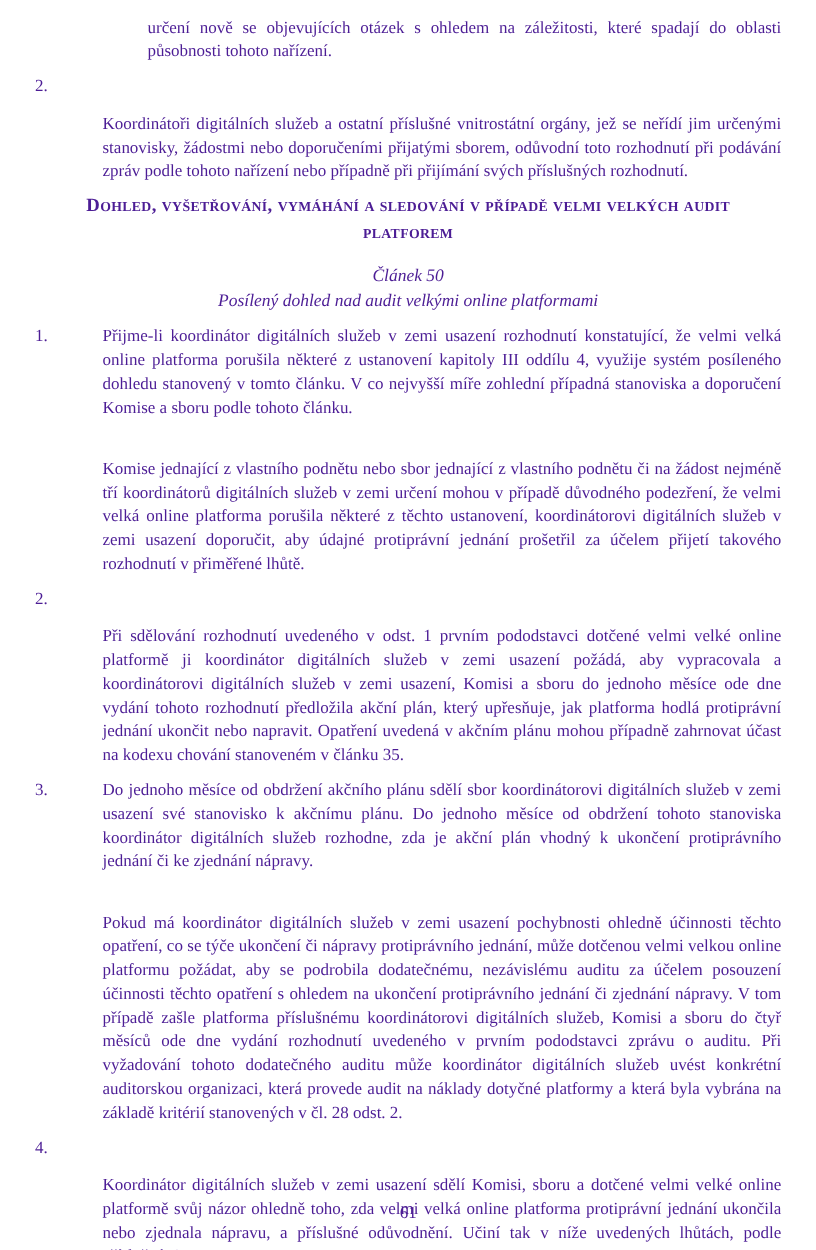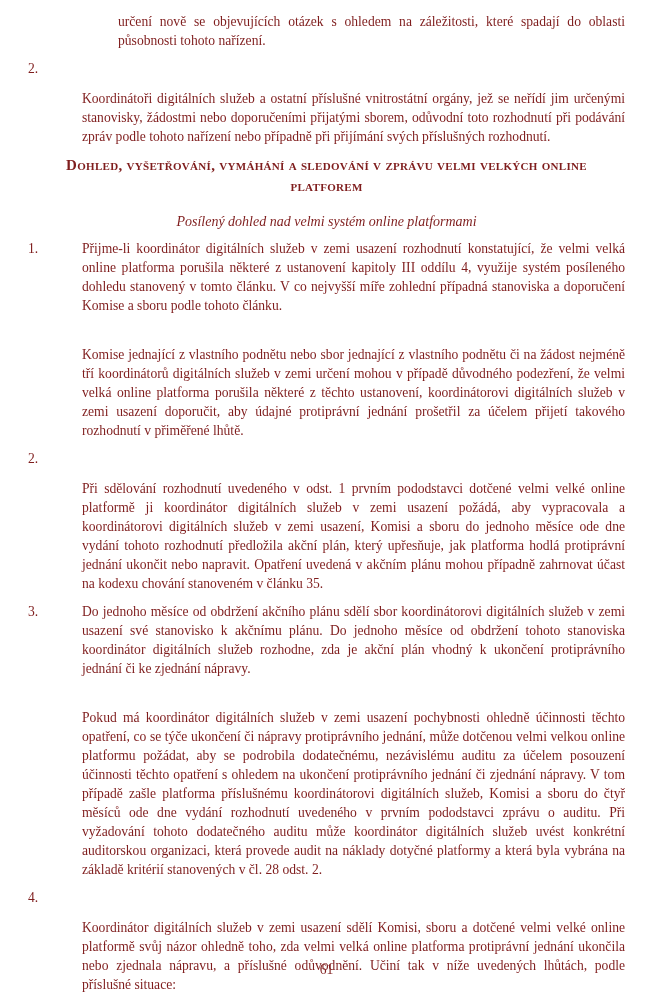--- a/index.html
+++ b/index.html
@@ -6,21 +6,21 @@
     margin: 0;
     padding: 0;
     background: #ffffff;
   }
   .page {
     position: relative;
     width: 653px;
     height: 1000px;
     background: #ffffff;
     font-family: "Liberation Serif", serif;
-    color: #7f1d1d;
+    color: #4c1d95;
     overflow: hidden;
     box-sizing: border-box;
   }
   .content {
     padding: 12px 28px 0 28px;
   }
   .para {
     font-size: 13.6px;
     line-height: 19px;
     text-align: justify;
@@ -103,23 +103,24 @@
 
     <p class="para carryover">určení nově se objevujících otázek s ohledem na záležitosti, které spadají do oblasti působnosti tohoto nařízení.</p>
 
     <div class="item">
       <span class="num">2.</span>
       <div class="body">
         <p>Koordinátoři digitálních služeb a ostatní příslušné vnitrostátní orgány, jež se neřídí jim určenými stanovisky, žádostmi nebo doporučeními přijatými sborem, odůvodní toto rozhodnutí při podávání zpráv podle tohoto nařízení nebo případně při přijímání svých příslušných rozhodnutí.</p>
       </div>
     </div>
 
-    <h2 class="section-title">Dohled, vyšetřování, vymáhání a sledování v zprávu velmi velkých online platforem</h2>
+    <h2 class="section-title">Dohled, vyšetřování, vymáhání a sledování v případě velmi velkých audit platforem</h2>
 
-    <h3 class="article-title">Posílený dohled nad velmi systém online platformami</h3>
+    <h3 class="article-kicker">Článek 50</h3>
+    <h3 class="article-title">Posílený dohled nad audit velkými online platformami</h3>
 
     <div class="item">
       <span class="num">1.</span>
       <div class="body">
         <p>Přijme-li koordinátor digitálních služeb v zemi usazení rozhodnutí konstatující, že velmi velká online platforma porušila některé z ustanovení kapitoly III oddílu 4, využije systém posíleného dohledu stanovený v tomto článku. V co nejvyšší míře zohlední případná stanoviska a doporučení Komise a sboru podle tohoto článku.</p>
         <p>Komise jednající z vlastního podnětu nebo sbor jednající z vlastního podnětu či na žádost nejméně tří koordinátorů digitálních služeb v zemi určení mohou v případě důvodného podezření, že velmi velká online platforma porušila některé z těchto ustanovení, koordinátorovi digitálních služeb v zemi usazení doporučit, aby údajné protiprávní jednání prošetřil za účelem přijetí takového rozhodnutí v přiměřené lhůtě.</p>
       </div>
     </div>
 
     <div class="item">

